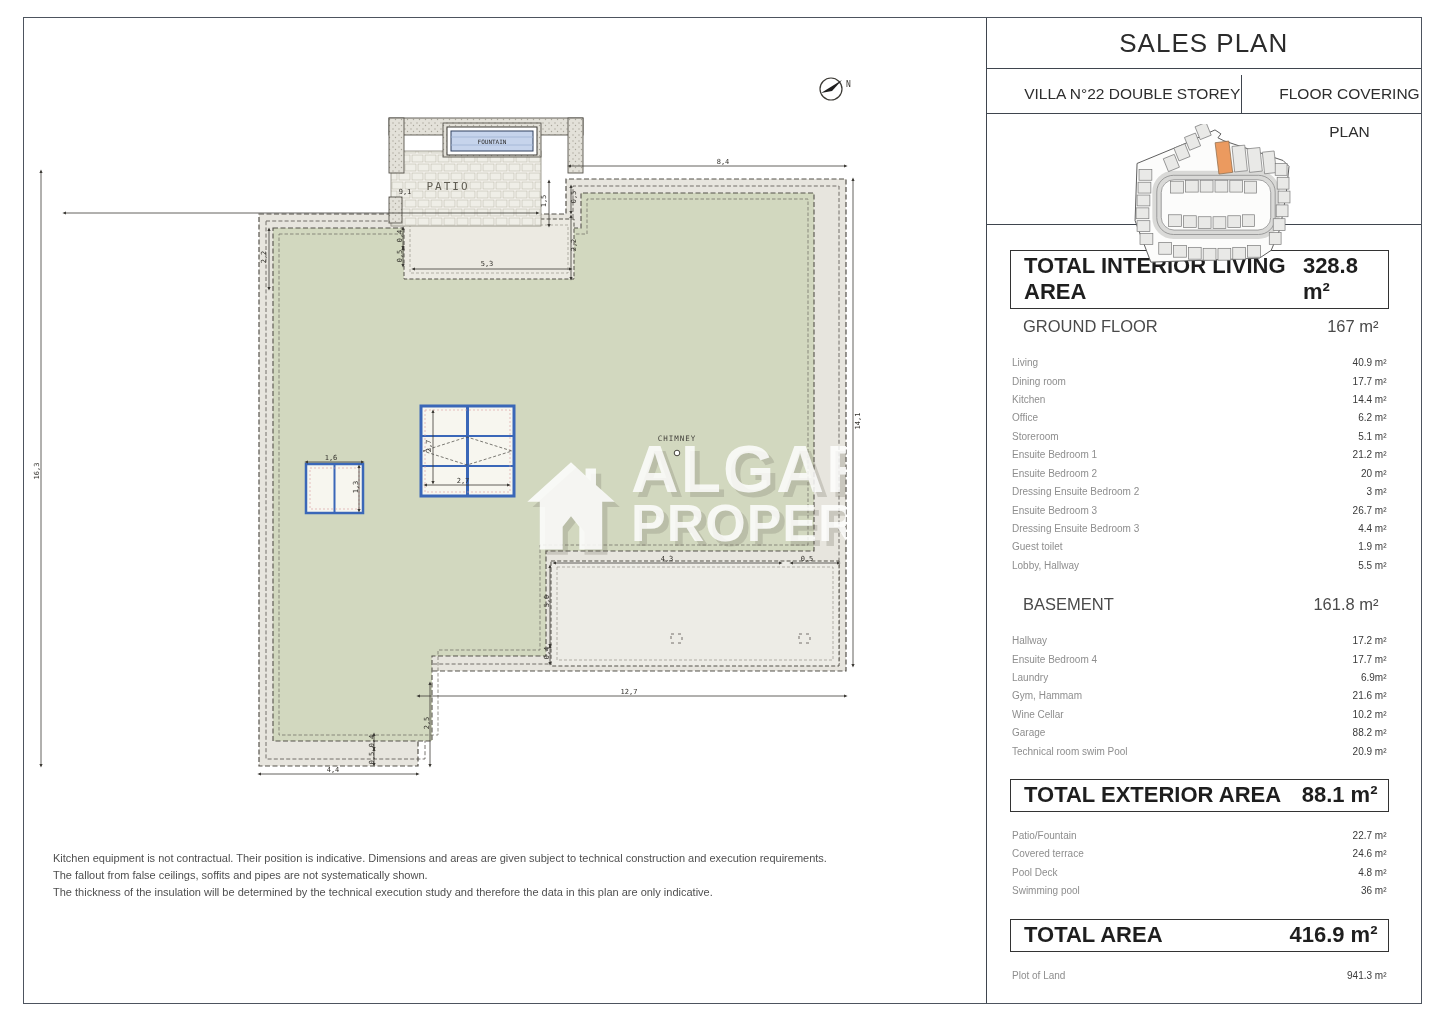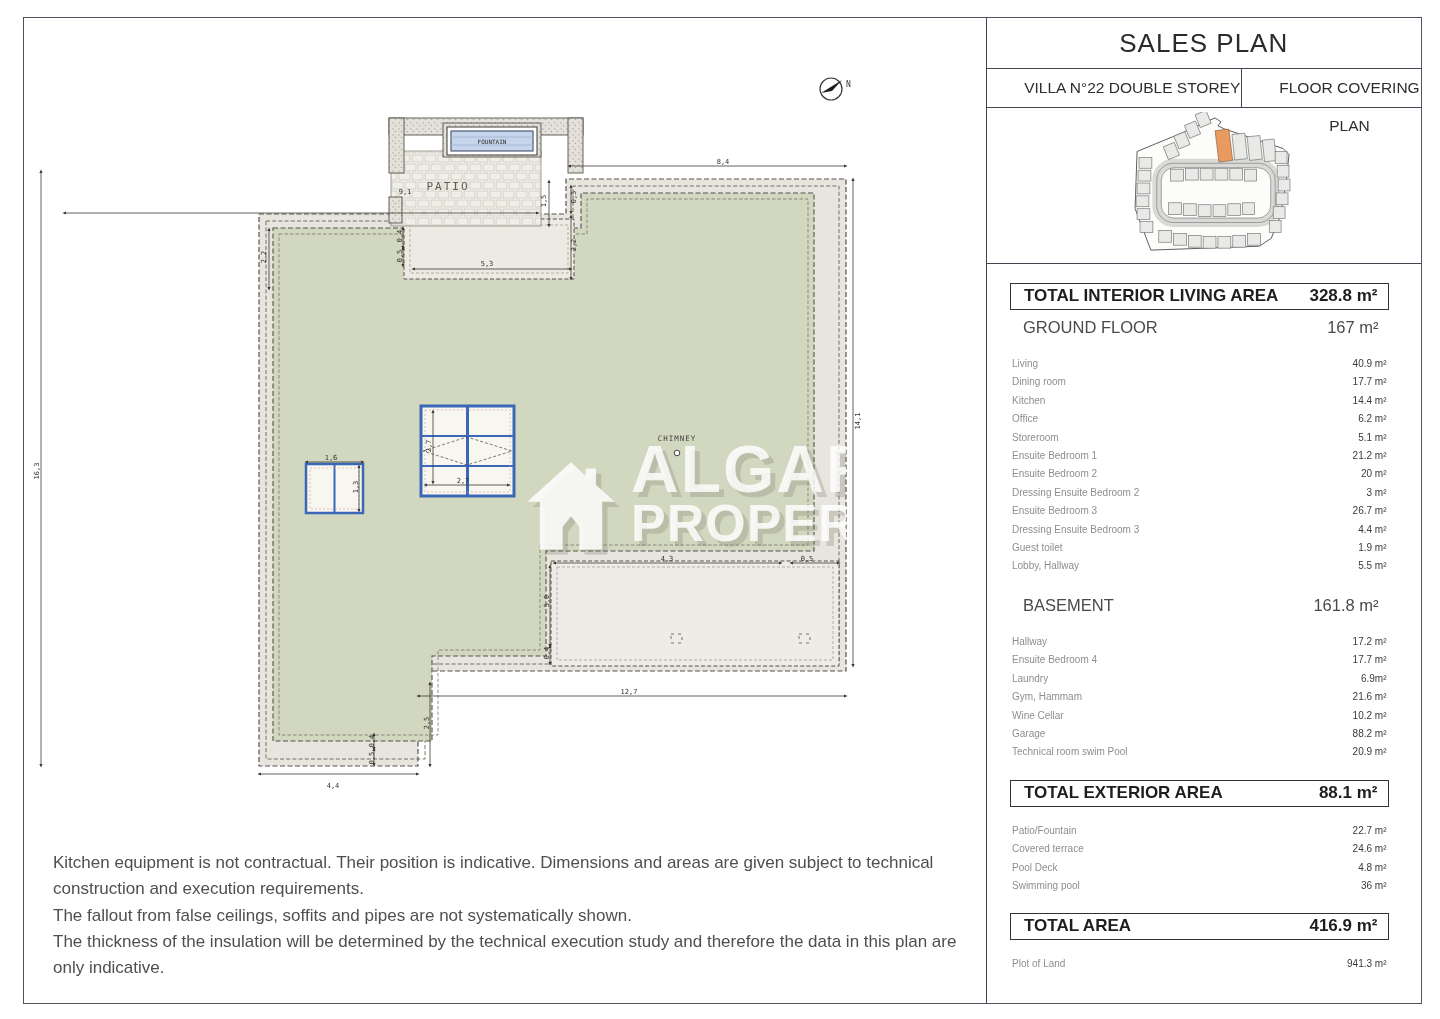--- a/index.html
+++ b/index.html
@@ -9,35 +9,35 @@
   
   .plan-area{position:absolute;left:0;top:0;width:962px;height:100%;overflow:hidden;}
   .plan-svg{position:absolute;left:0;top:0;}
   .dim{position:absolute;transform:translate(-50%,-50%);font:7px "DejaVu Sans Mono",monospace;color:#33312c;white-space:nowrap;}
   .watermark{position:absolute;left:495px;top:421px;width:327px;height:185px;overflow:hidden;pointer-events:none;display:flex;align-items:flex-start;}
   .wm-icon{flex:0 0 104px;margin-top:14px;}
   .wm-text{margin-left:8px;white-space:nowrap;font-weight:bold;color:rgba(255,255,255,0.82);
     text-shadow:5px 5px 0 rgba(125,122,108,0.28);line-height:0.92;}
   .wm-l1{font-size:66px;letter-spacing:2px;}
   .wm-l2{font-size:52px;letter-spacing:1px;}
-  .footnotes{position:absolute;left:29px;top:832px;width:910px;font-size:17px;line-height:1.55;color:#4f4f4f;}
+  .footnotes{position:absolute;left:29px;top:832px;width:910px;font-size:11px;line-height:1.55;color:#4f4f4f;}
 
   
-  .sidebar{position:absolute;left:962px;top:0;width:433.5px;height:100%;border-left:1.5px solid #3f454e;display:flex;flex-direction:column;}
+  .sidebar{position:absolute;left:962px;top:0;width:433.5px;height:100%;border-left:1.5px solid #3f454e;display:flex;flex-direction:column;gap:6px;}
   .s-title{height:50px;line-height:50px;text-align:center;font-size:26px;letter-spacing:1px;color:#2b2b2b;border-bottom:1.5px solid #3f454e;}
   .s-sub{display:flex;height:38px;border-bottom:1.5px solid #3f454e;}
   .s-sub-cell{line-height:38px;text-align:center;font-size:15.5px;color:#2e2e2e;margin-left:36px;}
   .s-sub-left{width:50.4%;border-right:1.5px solid #3f454e;}
   .s-sub-right{flex:1;}
   .s-map{height:155px;border-bottom:1.5px solid #3f454e;position:relative;}
   .s-map svg{position:absolute;left:133px;top:4px;}
   .s-content{flex:1;padding:17px 32px 0 23px;}
   .sbox{display:flex;justify-content:space-between;align-items:baseline;border:1px solid #55555
 5;padding:2px 10px 3px 13px;margin-top:6px;font-size:16.5px;color:#4a4a4a;}
-  .sbox.bold{border:1.5px solid #333;font-weight:bold;color:#1e1e1e;font-size:17px;}
+  .sbox.bold{border:1.5px solid #333;font-weight:bold;color:#1e1e1e;font-size:22px;}
   .sbox:first-child{margin-top:2px;}
   .rooms{margin:15px 2px 18px 2px;}
   .rrow{display:flex;justify-content:space-between;line-height:18.4px;font-size:10px;}
   .rrow .lbl{color:#8e8e8e;}
   .rrow .val{color:#3a3a3a;}
 </style>
 </head>
 <body>
 
 <div class="page">
@@ -167,21 +167,21 @@
         <div class="wm-l2">PROPERTY</div>
       </div>
     </div>
 
     <div>
         <span class="dim" style="left: 381px; top: 174px;">9,1</span>
         <span class="dim" style="left: 677px; top: 144px; padding-left: 44px;">8,4</span>
         <span class="dim" style="left: 13px; top: 453px; transform: translate(-50%, -50%) rotate(-90deg);">16,3</span>
         <span class="dim" style="left: 834px; top: 403px; transform: translate(-50%, -50%) rotate(-90deg);">14,1</span>
         <span class="dim" style="left: 605px; top: 674px;">12,7</span>
-        <span class="dim" style="left: 309px; top: 768px;">4,4</span>
+        <span class="dim" style="left: 309px; top: 752px;">4,4</span>
         <span class="dim" style="left: 403px; top: 705px; transform: translate(-50%, -50%) rotate(-90deg);">2,5</span>
         <span class="dim" style="left: 463px; top: 246px;">5,3</span>
         <span class="dim" style="left: 520px; top: 183px; transform: translate(-50%, -50%) rotate(-90deg);">1,5</span>
         <span class="dim" style="left: 550px; top: 179px; transform: translate(-50%, -50%) rotate(-90deg);">0,5</span>
         <span class="dim" style="left: 550px; top: 227px; transform: translate(-50%, -50%) rotate(-90deg);">2,2</span>
         <span class="dim" style="left: 240px; top: 239px; transform: translate(-50%, -50%) rotate(-90deg);">2,2</span>
         <span class="dim" style="left: 376px; top: 218px; transform: translate(-50%, -50%) rotate(-90deg);">0,4</span>
         <span class="dim" style="left: 376px; top: 238px; transform: translate(-50%, -50%) rotate(-90deg);">0,5</span>
         <span class="dim" style="left: 643px; top: 541px;">4,3</span>
         <span class="dim" style="left: 783px; top: 541px;">0,5</span>

